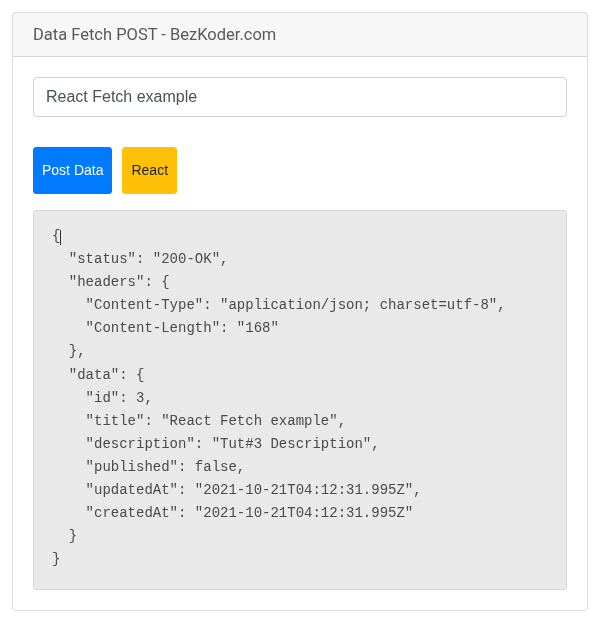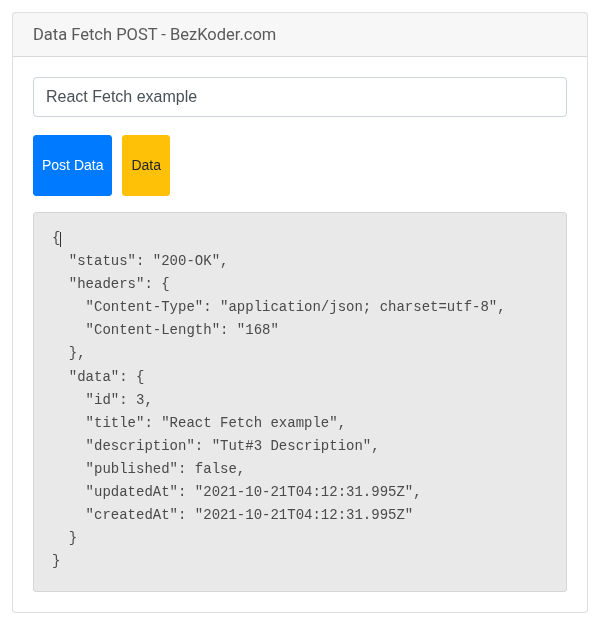--- a/index.html
+++ b/index.html
@@ -32,37 +32,37 @@
     .form-control {
       display: block;
       width: 100%;
       padding: 7px 12px;
       font-size: 16px;
       line-height: 1.5;
       color: #495057;
       background-color: #fff;
       border: 1px solid #ced4da;
       border-radius: 4px;
-      margin-bottom: 18px;
+      margin-bottom: 30px;
       outline: none;
     }
     .form-control::placeholder {
       color: #6c757d;
     }
     .btn-row {
       margin-bottom: 16px;
     }
     .btn {
       display: inline-block;
       font-weight: 400;
       text-align: center;
       vertical-align: middle;
       user-select: none;
       border: 1px solid transparent;
-      padding: 19px 8px;
+      padding: 12px 8px;
       font-size: 14px;
       line-height: 1.5;
       border-radius: 3px;
       cursor: pointer;
       margin-right: 6px;
     }
     .btn-primary {
       color: #fff;
       background-color: #007bff;
       border-color: #007bff;
@@ -102,21 +102,21 @@
   <div class="card-header">
     <span>Data Fetch POST - BezKoder.com</span>
   </div>
   <div class="card-body">
 
     <input type="text" class="form-control" value="React Fetch example" style="">
 
 
     <div class="btn-row">
       <button class="btn btn-primary">Post Data</button>
-      <button class="btn btn-warning">Data</button>
+      <button class="btn btn-warning">React</button>
     </div>
 
     <div class="response-box">{<span class="cursor"></span>
 <span>  "status": "200-OK",
   "headers": {
     "Content-Type": "application/json; charset=utf-8",
     "Content-Length": "168"
   },
   "data": {
     "id": 3,

